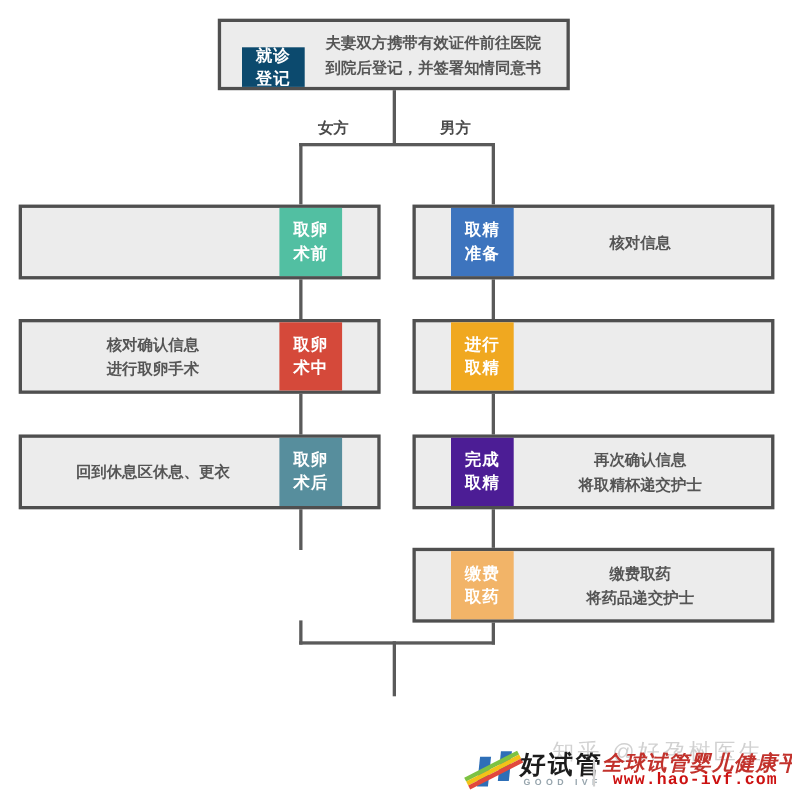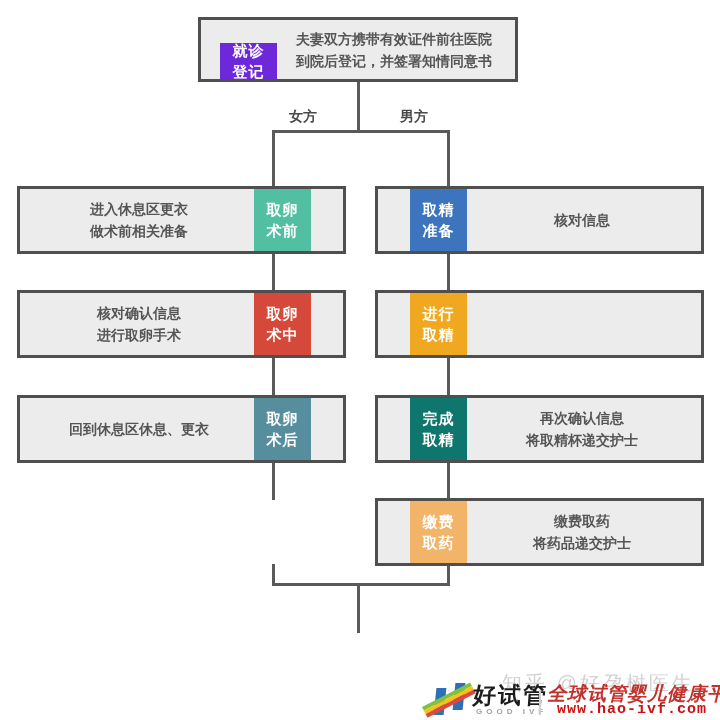--- a/index.html
+++ b/index.html
@@ -100,29 +100,27 @@
   <div class="line" style="left:447px;top:461px;width:3px;height:39px;"></div>
   <div class="line" style="left:447px;top:564px;width:3px;height:22px;"></div>
 
   <div class="line" style="left:272px;top:583px;width:178px;height:3px;"></div>
   <div class="line" style="left:357px;top:583px;width:3px;height:50px;"></div>
 
   <div class="branch-label" style="left:289px;top:108px;">女方</div>
   <div class="branch-label" style="left:400px;top:108px;">男方</div>
 
   <div class="node" style="left:198px;top:17px;width:320px;height:65px;">
-    <div class="tag tag-inleft" style="background: #6d28d9; margin-top: 23px;">就诊
+    <div class="tag tag-inleft" style="background: #0c4a6e; margin-top: 23px;">就诊
 登记</div>
     <div class="desc desc-after-tag">夫妻双方携带有效证件前往医院
 到院后登记，并签署知情同意书</div>
   </div>
 
   <div class="node" style="left:17px;top:186px;width:329px;height:68px;">
-    <div class="desc desc-leftcol">进入休息区更衣
-做术前相关准备</div>
     <div class="tag tag-right" style="background: rgb(82, 191, 162);">取卵
 术前</div>
   </div>
   <div class="node" style="left:17px;top:290px;width:329px;height:68px;">
     <div class="desc desc-leftcol">核对确认信息
 进行取卵手术</div>
     <div class="tag tag-right" style="background: rgb(213, 73, 58);">取卵
 术中</div>
   </div>
   <div class="node" style="left:17px;top:395px;width:329px;height:68px;">
@@ -134,21 +132,21 @@
   <div class="node" style="left:375px;top:186px;width:329px;height:68px;">
     <div class="tag tag-left" style="background: rgb(61, 116, 190);">取精
 准备</div>
     <div class="desc desc-rightcol">核对信息</div>
   </div>
   <div class="node" style="left:375px;top:290px;width:329px;height:68px;">
     <div class="tag tag-left" style="background: rgb(240, 168, 32);">进行
 取精</div>
   </div>
   <div class="node" style="left:375px;top:395px;width:329px;height:68px;">
-    <div class="tag tag-left" style="background: #0f766e;">完成
+    <div class="tag tag-left" style="background: #4c1d95;">完成
 取精</div>
     <div class="desc desc-rightcol">再次确认信息
 将取精杯递交护士</div>
   </div>
   <div class="node" style="left:375px;top:498px;width:329px;height:68px;">
     <div class="tag tag-left" style="background: rgb(242, 180, 104);">缴费
 取药</div>
     <div class="desc desc-rightcol">缴费取药
 将药品递交护士</div>
   </div>

